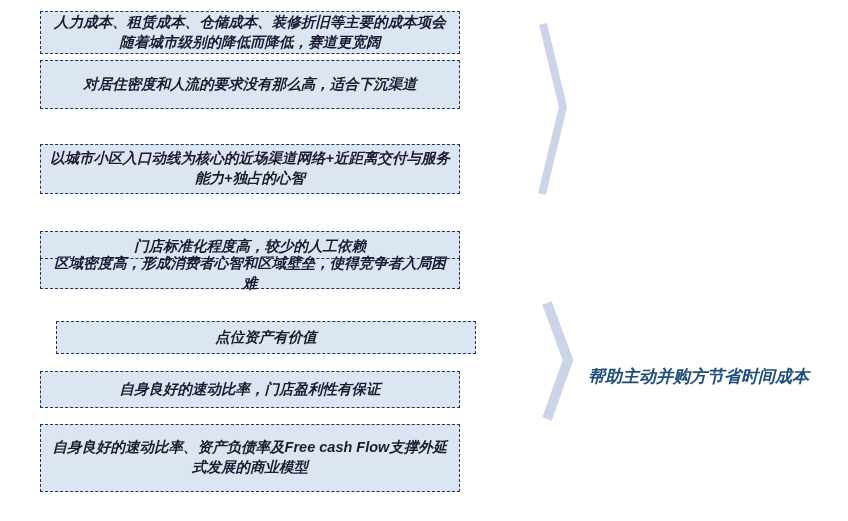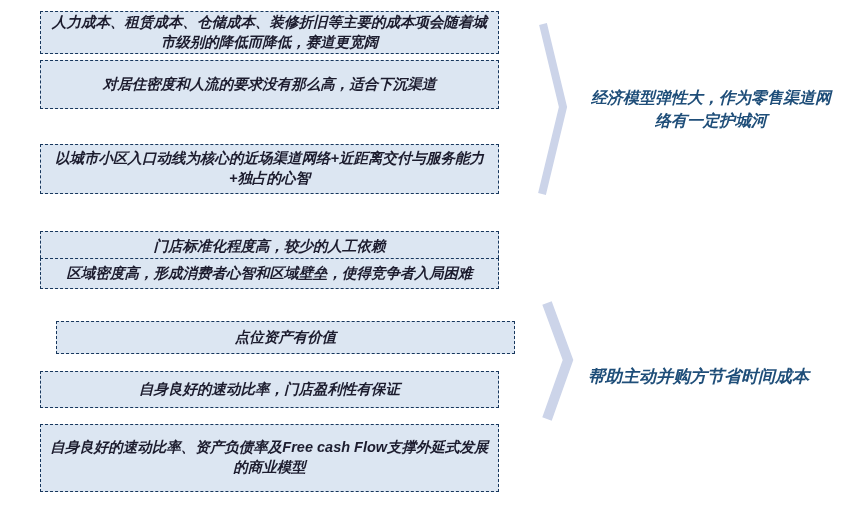--- a/index.html
+++ b/index.html
@@ -8,21 +8,21 @@
     --box-border:#17375d;
     --box-text:#1c1c2e;
     --chevron:#ccd4e9;
     --annotation-text:#1f4e79;
   }
   html,body{margin:0;padding:0;background:#fff;}
   body{font-family:"Liberation Sans",sans-serif;}
   .canvas{position:relative;width:848px;height:521px;background:var(--page-bg);overflow:hidden;}
 
   .box{
-    position:absolute;left:40px;width:459px;box-sizing:border-box;
+    position:absolute;left:40px;width:420px;box-sizing:border-box;
     background:var(--box-fill);
     border:1.6px dashed var(--box-border);
     display:flex;align-items:center;justify-content:center;
     text-align:center;color:var(--box-text);
     font-weight:bold;font-style:italic;
     font-size:14.5px;line-height:1.35;
     padding:2px 9px;
   }
   .b1{top:11px;height:43px;}
   .b2{top:60px;height:49px;}
@@ -61,16 +61,15 @@
   <div class="box b8">自身良好的速动比率、资产负债率及Free cash Flow支撑外延式发展的商业模型</div>
 
   <svg class="chevron ch1" width="34" height="178" viewBox="0 0 34 178">
     <polyline points="7,4 27,87 6,174" stroke-width="8"></polyline>
   </svg>
 
   <svg class="chevron ch2" width="34" height="126" viewBox="0 0 34 126">
     <polyline points="7,5 28,62 7,121" stroke-width="10"></polyline>
   </svg>
 
-  <div class="annotation a1">经济模型弹性大，作为零售渠道网络有一定护城河</div>
   <div class="annotation a2">帮助主动并购方节省时间成本</div>
 
 </div>
 
 </body></html>

